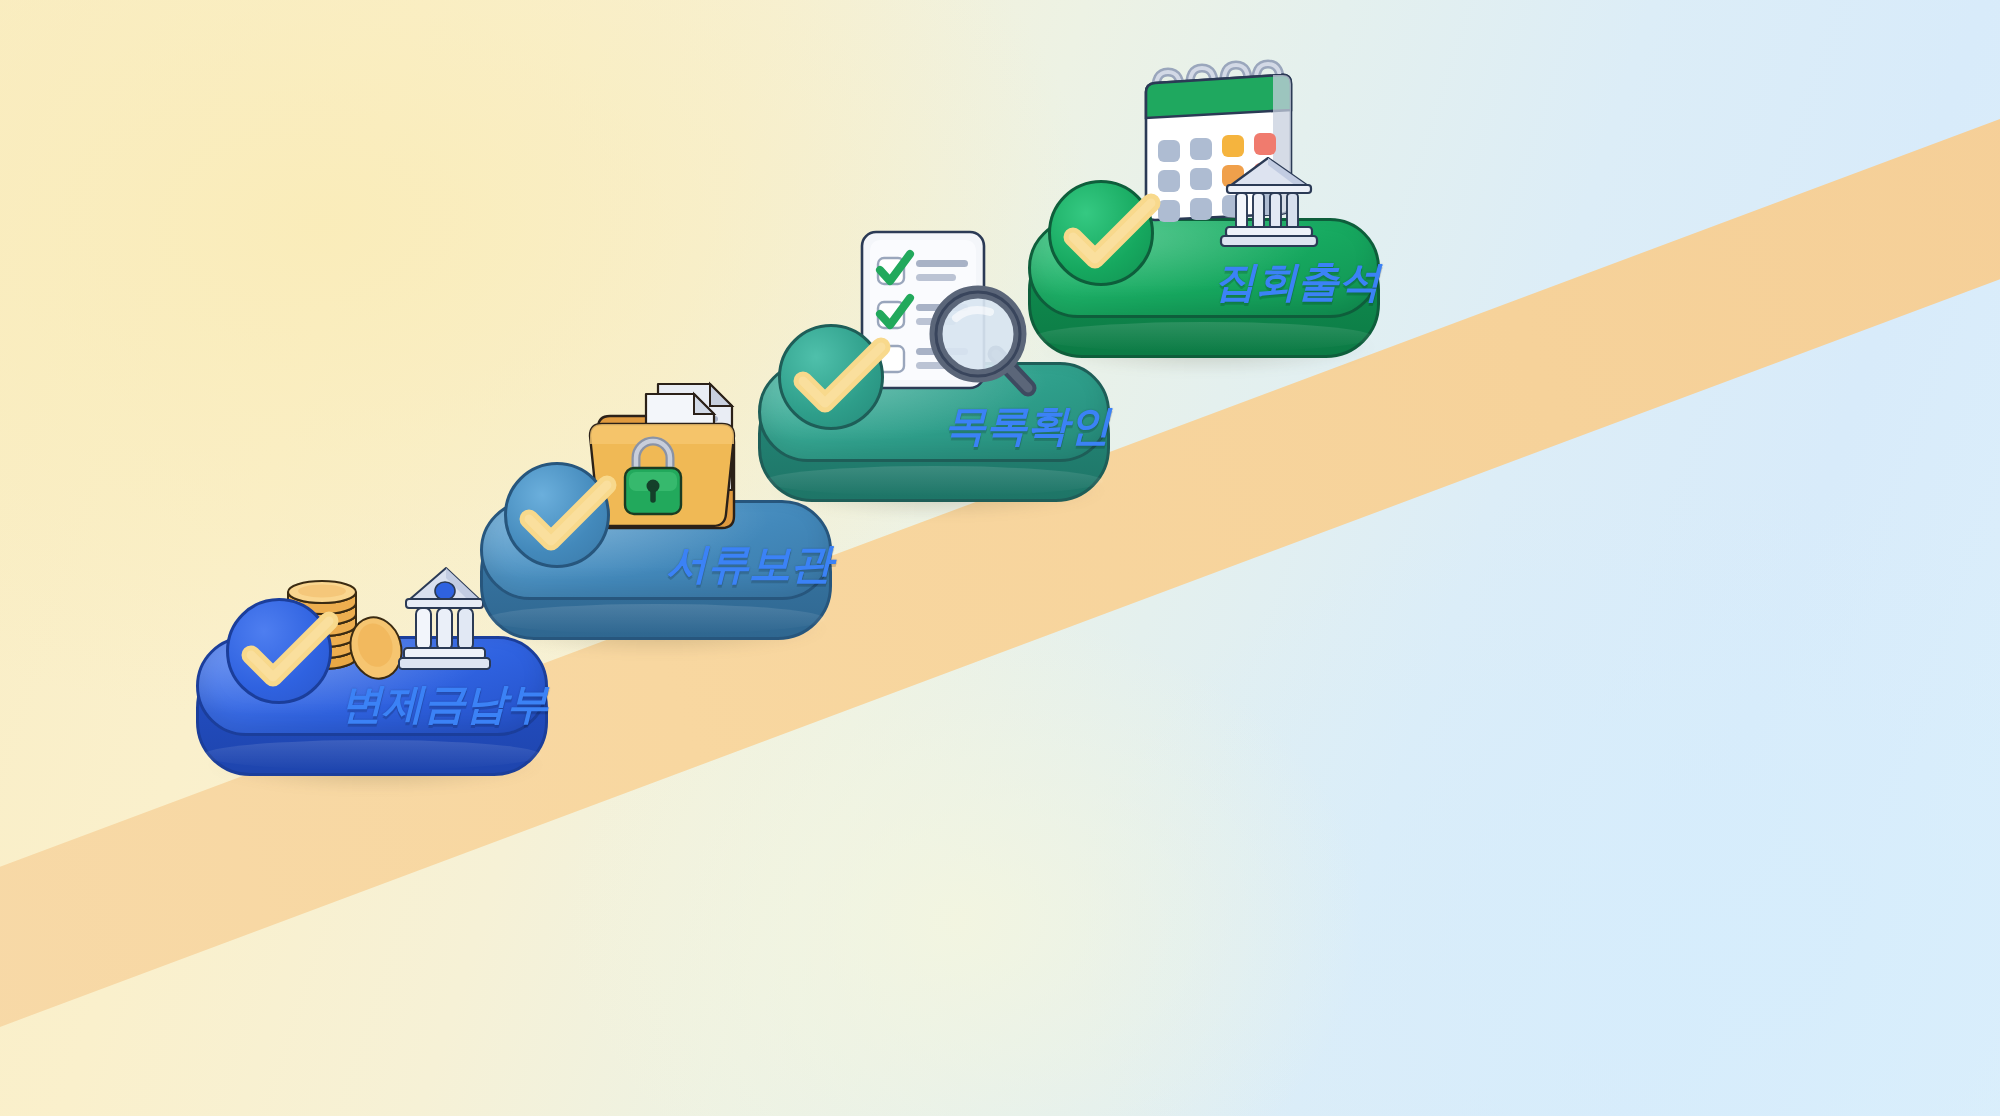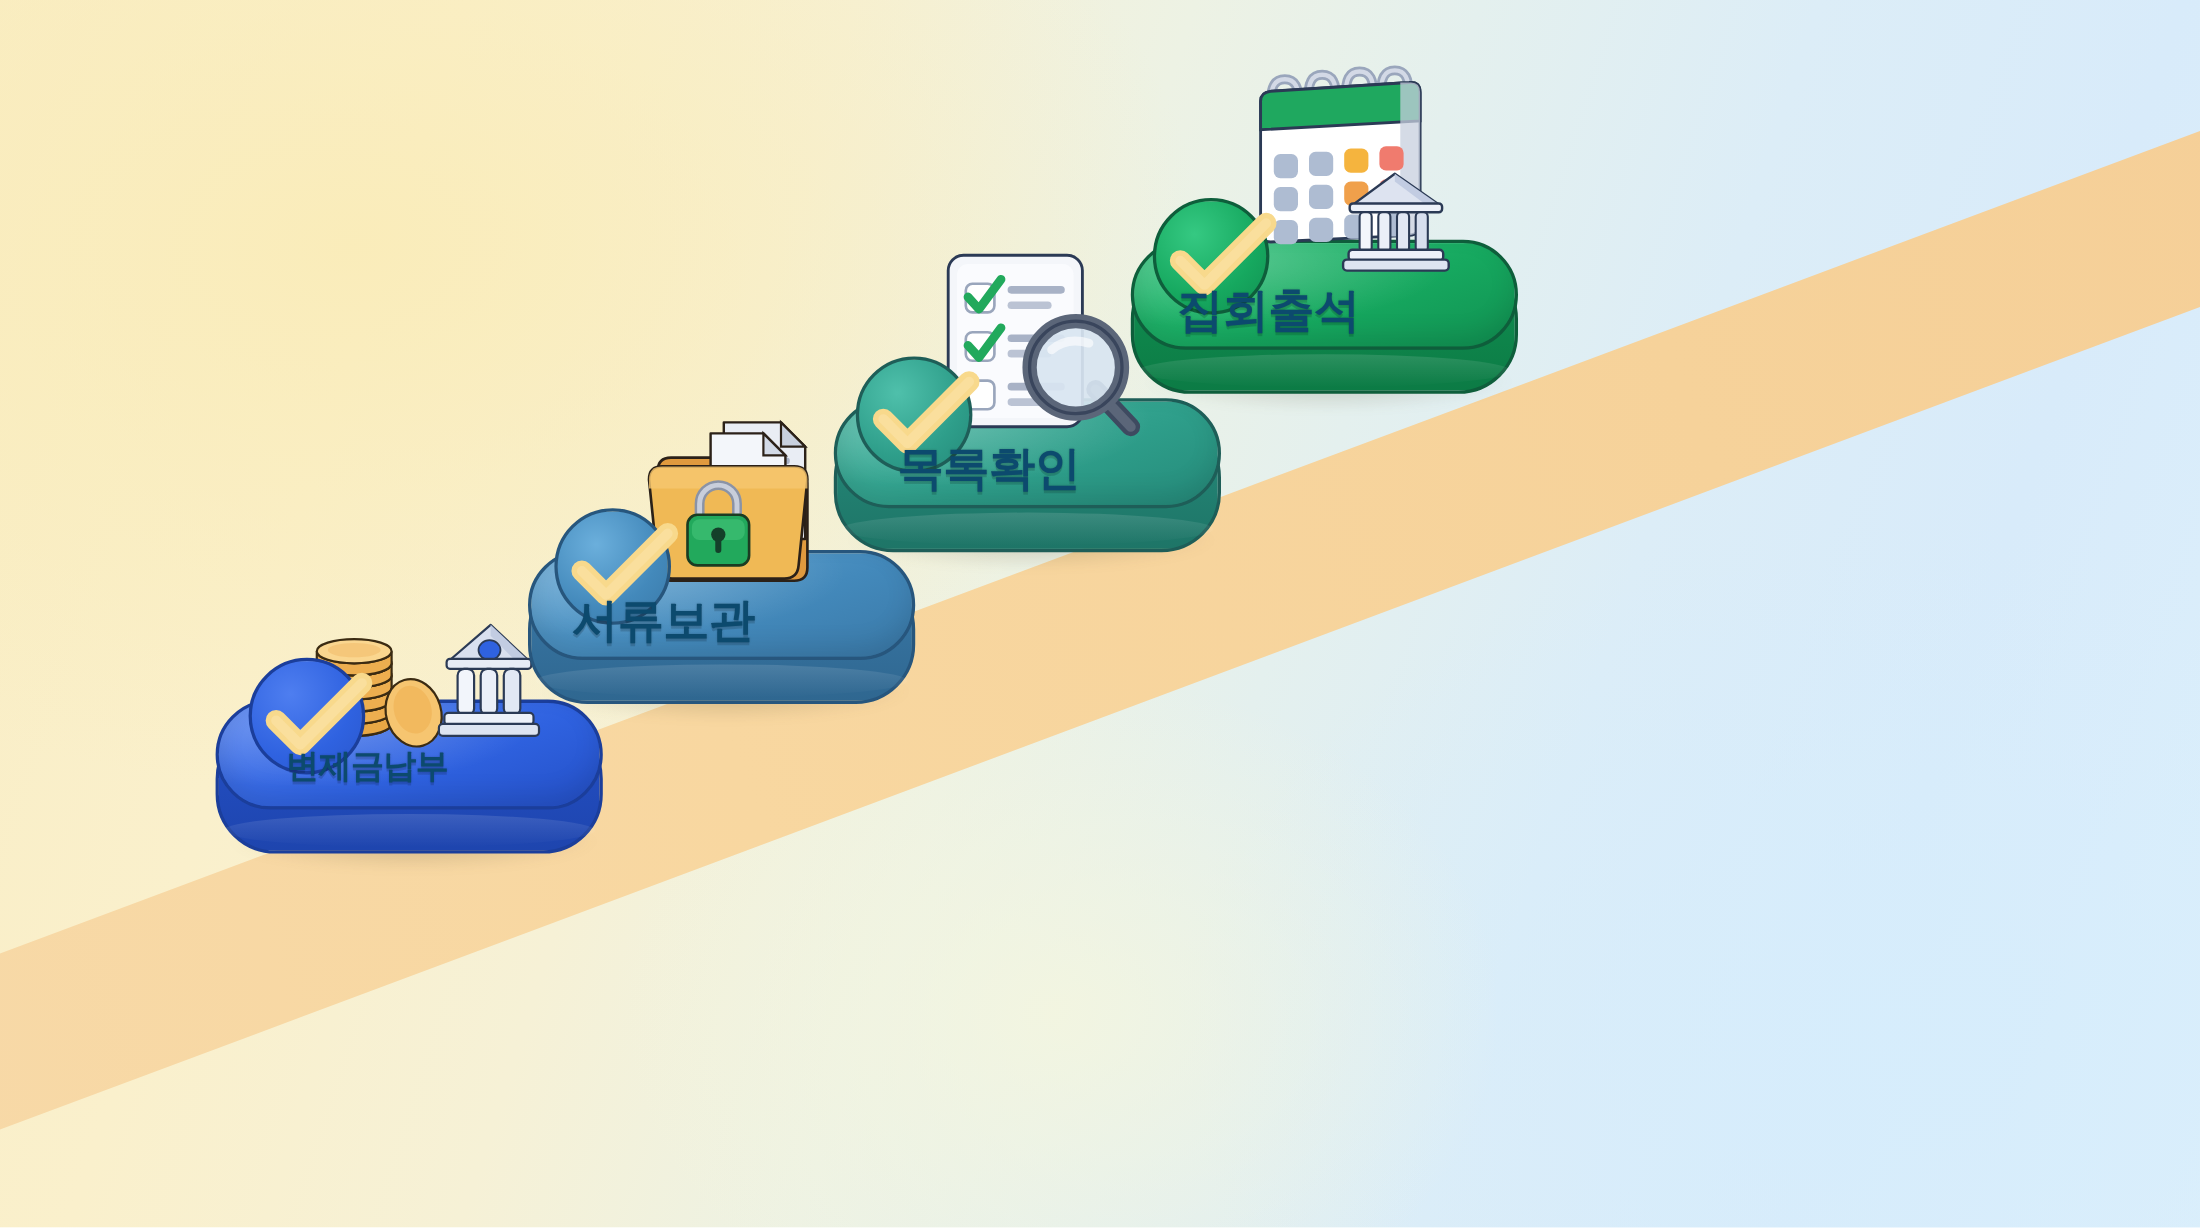--- a/index.html
+++ b/index.html
@@ -74,26 +74,27 @@
   }
   .slab .lip{
     position:absolute;left:2%;right:2%;bottom:6px;height:30px;
     border-radius:50%;
     background:linear-gradient(180deg, rgba(255,255,255,.18), rgba(255,255,255,0));
     opacity:.7;
   }
 
   .label{
     position:absolute;left:0;right:0;
-    text-align:left;
-    color:#0c4a6e;
+    text-align:right;
+    color:#3b82f6;
     font-weight:bold;
     letter-spacing:-.5px;
     text-shadow:0 3px 0 rgba(0,0,0,.14), 0 0 2px rgba(0,0,0,.22);
     white-space:nowrap;
+    font-style:italic;
   }
 
   
   .check-badge{
     position:absolute;border-radius:50%;
     border:3px solid var(--edge);
   }
   .check-badge svg{position:absolute;left:0;top:0;overflow:visible;}
 
   
@@ -164,21 +165,21 @@
       </div>
 
       <div class="check-badge" style="--edge:#1B3E9B;left:30px;top:-38px;width:100px;height:100px;
                   background:radial-gradient(circle at 35% 30%,#4E7EF0 0%,#2F62E0 60%,#2A57CC 100%);">
         <svg width="116" height="100" viewBox="0 0 116 100">
           <path d="M22 54 L44 76 L100 20" fill="none" stroke="#F8D98C" stroke-width="19" stroke-linecap="round" stroke-linejoin="round"></path>
           <path d="M22 54 L44 76 L100 20" fill="none" stroke="#FBE4AC" stroke-width="9" stroke-linecap="round" stroke-linejoin="round" opacity=".55"></path>
         </svg>
       </div>
 
-      <div class="label" style="top:40px;font-size:30px;padding-left:64px;">변제금납부</div>
+      <div class="label" style="top:40px;font-size:42px;padding-left:64px;">변제금납부</div>
     </div>
   </div>
 
   <div class="step" style="left:480px;top:500px;width:352px;height:140px;">
     <div class="block-wrap">
       <div class="shadow"></div>
       <div class="slab" style="--edge:#27567D;--top1:#5EA3D2;--top2:#4389BB;--top3:#3A79A8;width:352px;height:140px;">
         <div class="side" style="background:linear-gradient(180deg,#3A79A8,#2F6790);"></div>
         <div class="top"></div>
         <div class="lip"></div>

